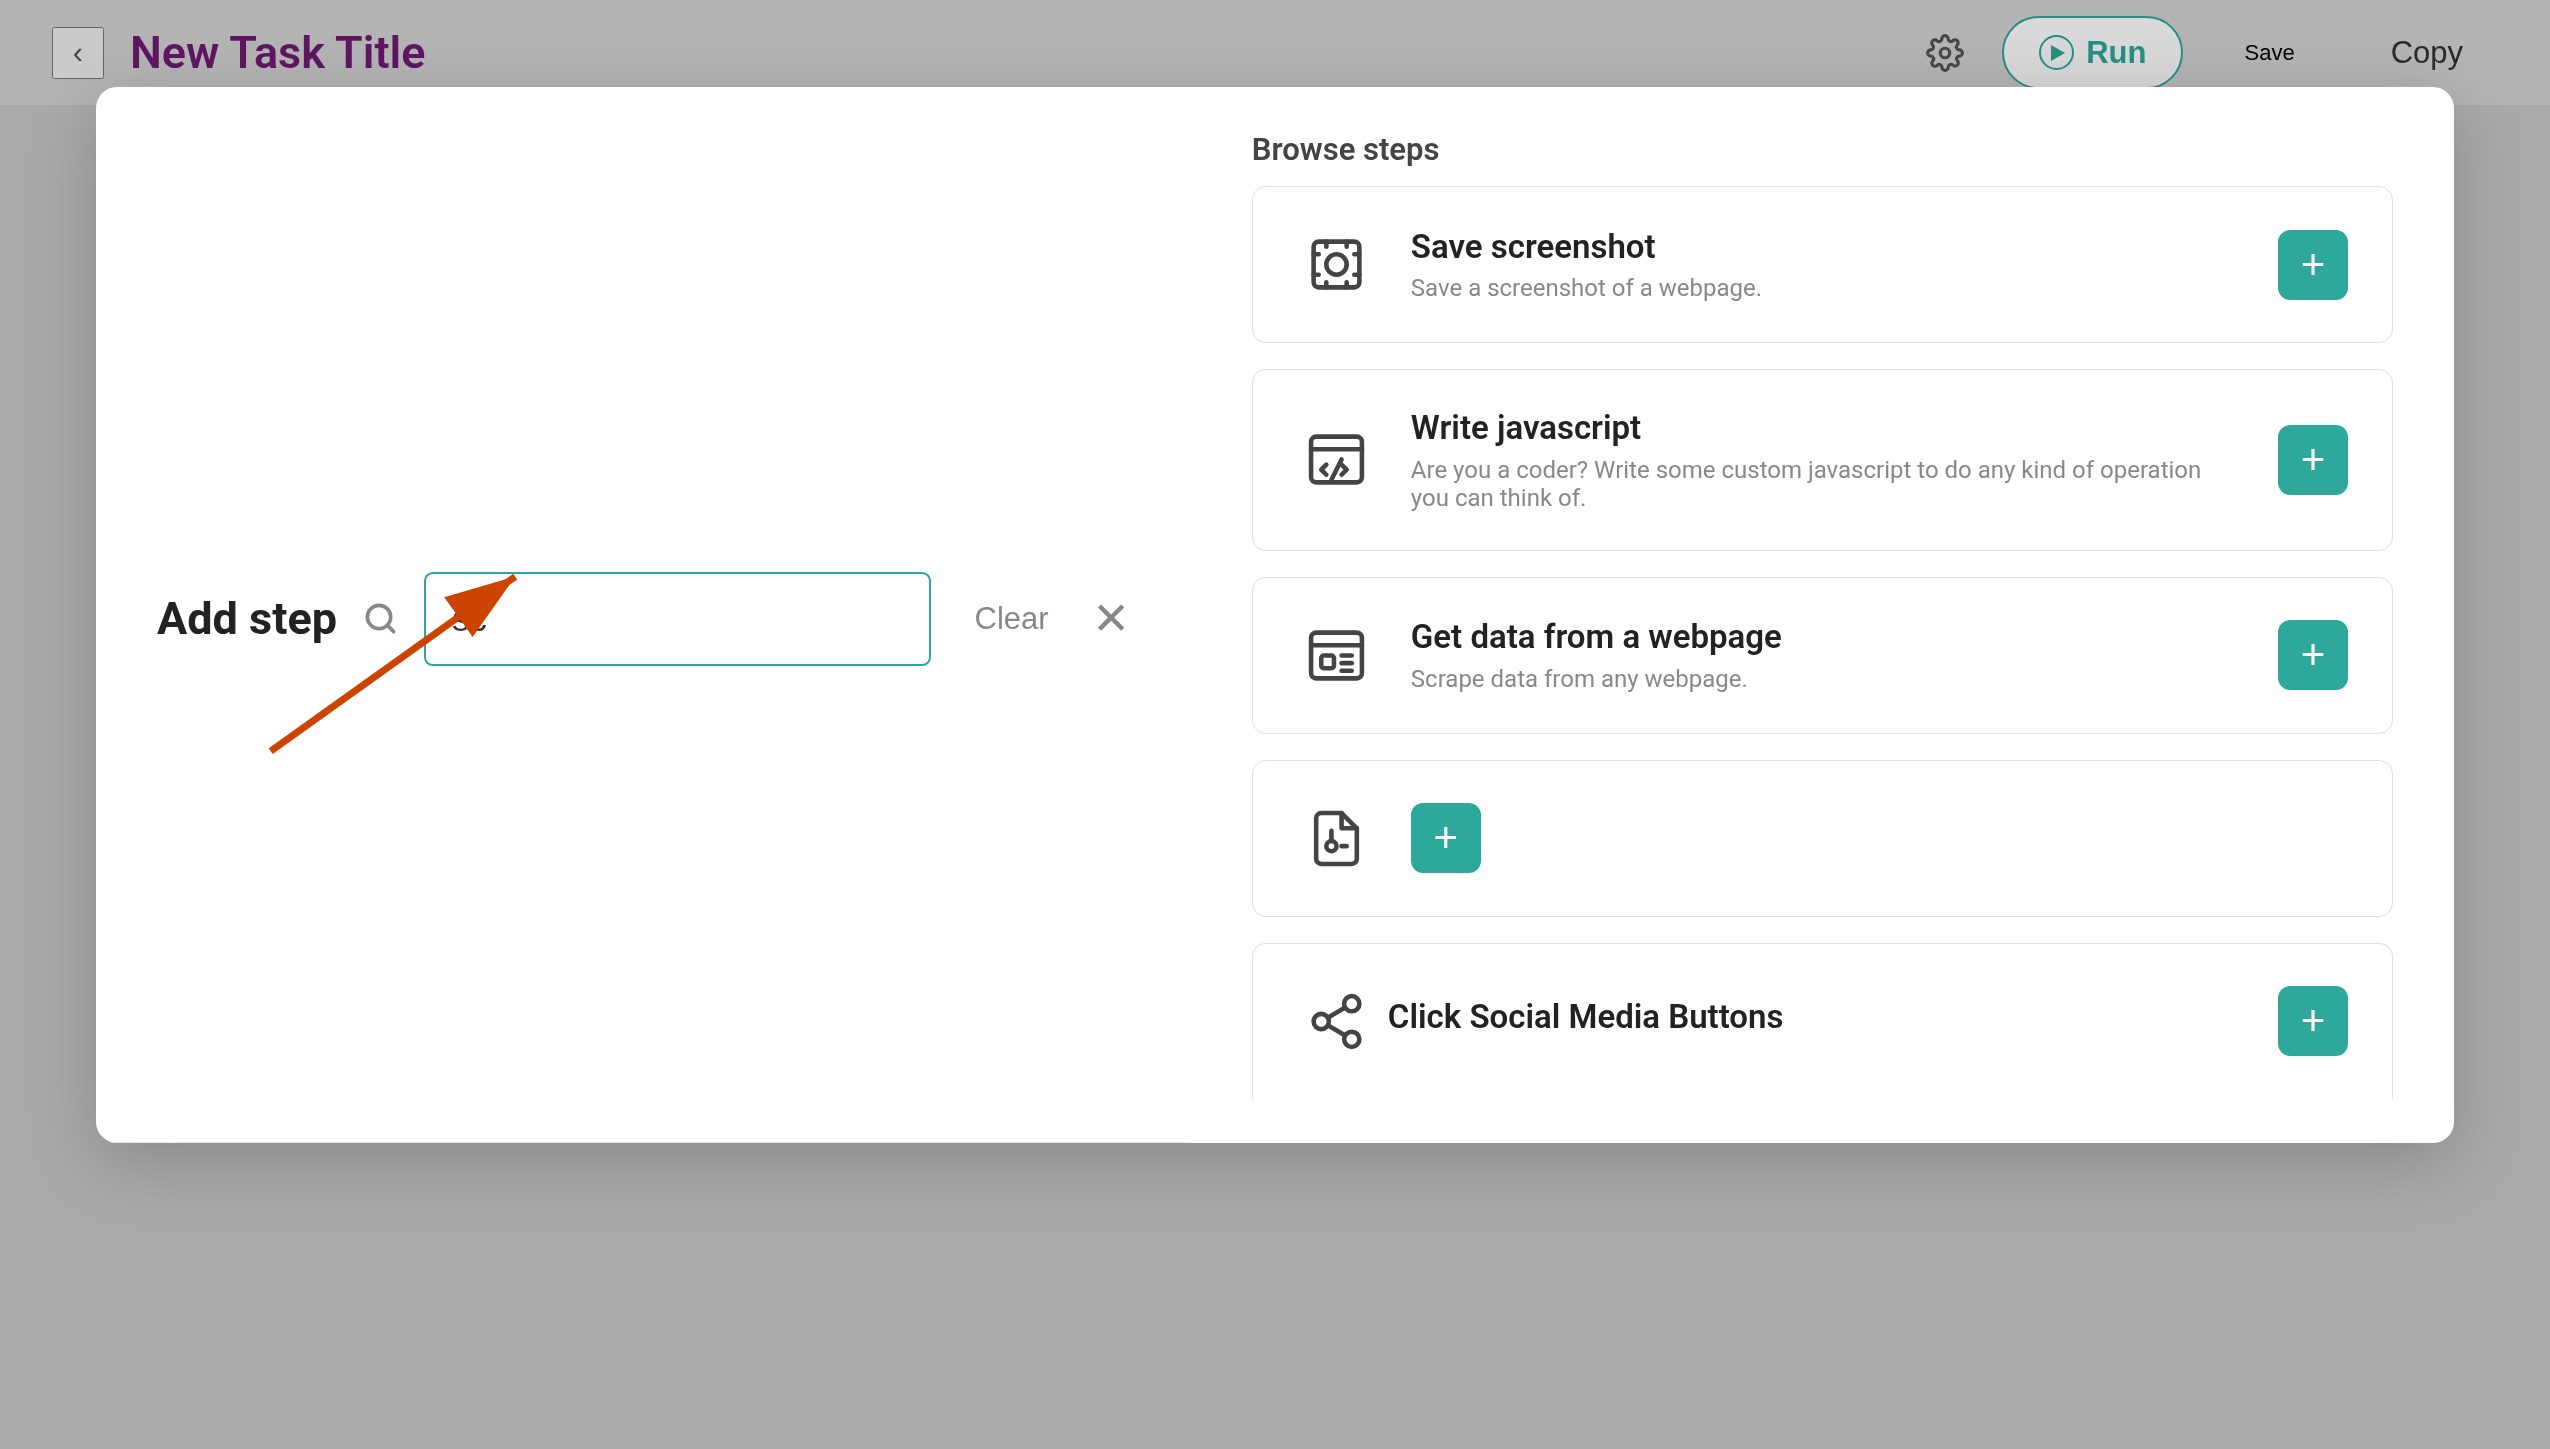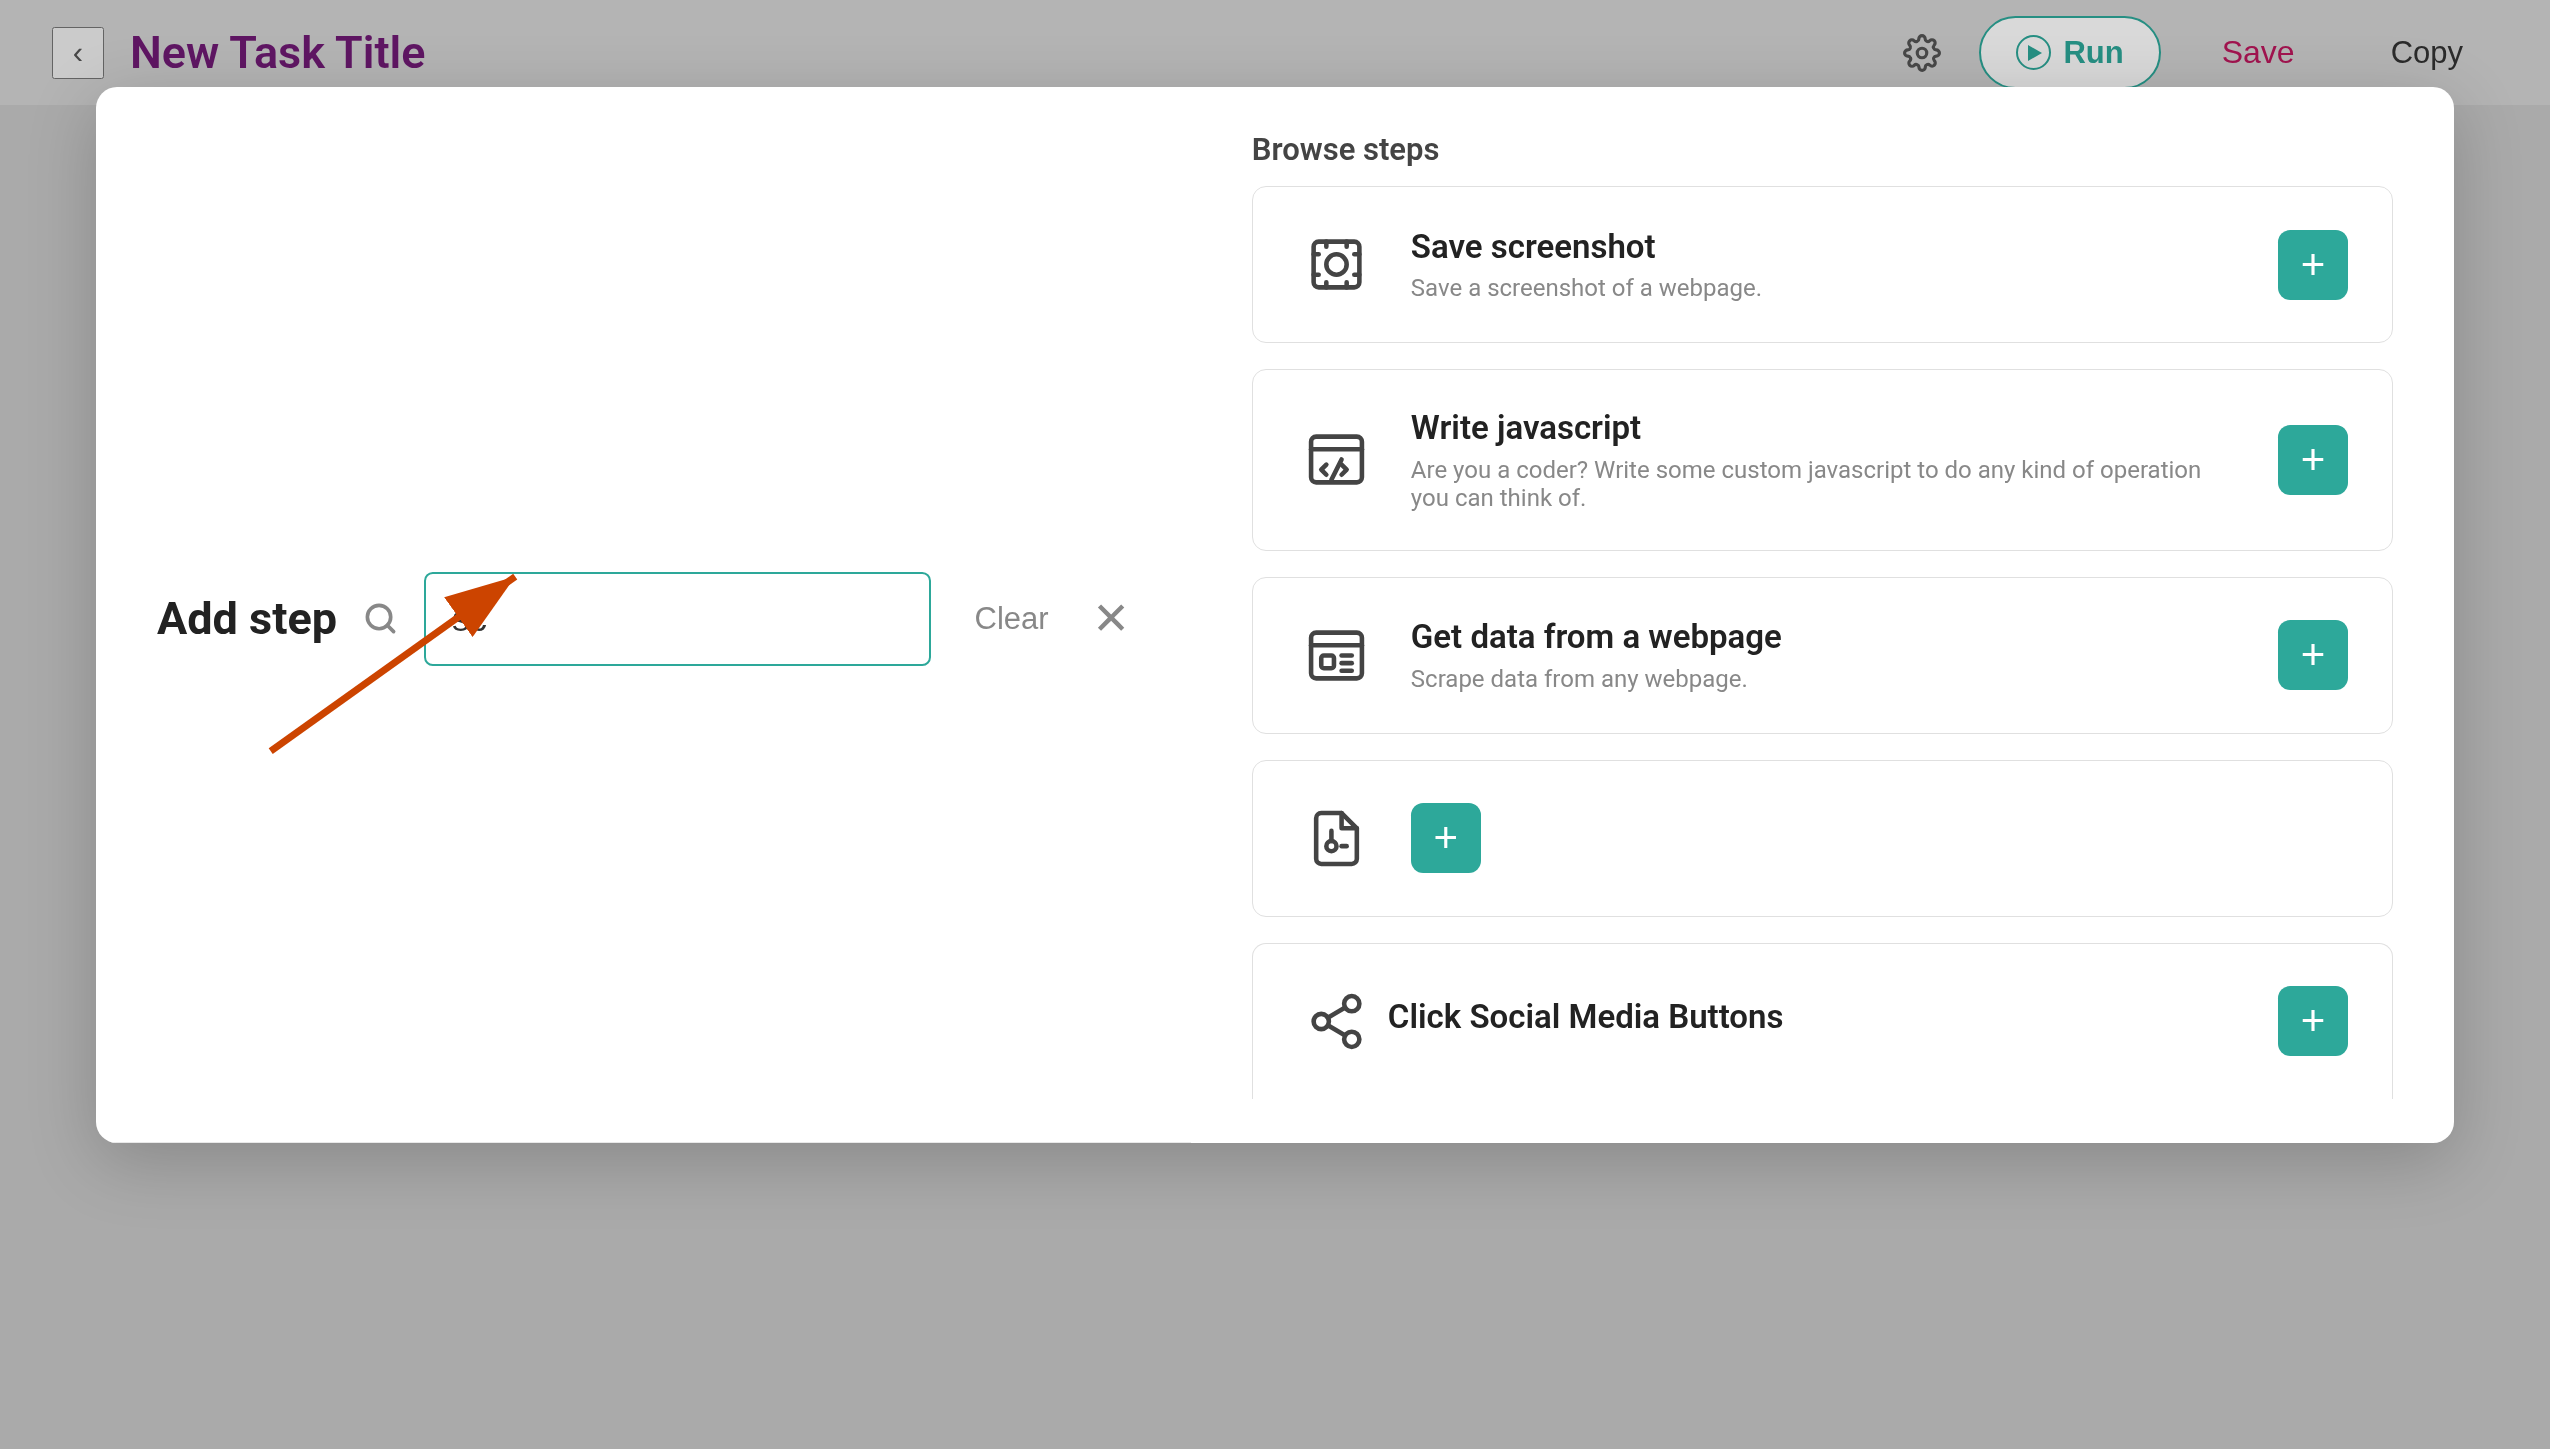--- a/index.html
+++ b/index.html
@@ -86,22 +86,22 @@
       border-top: 8.7px solid transparent;
       border-bottom: 8.7px solid transparent;
       border-left: 14px solid #2da89a;
       margin-left: 2.6px;
     }
     .save-btn {
       height: 63px;
       padding: 0 35px;
       border: none;
       background: none;
-      color: #be185d;
-      font-size: 32px;
+      color: #000000;
+      font-size: 22px;
       font-weight: 500;
       cursor: pointer;
     }
     .copy-btn {
       height: 63px;
       padding: 0 35px;
       border: none;
       background: none;
       color: #333;
       font-size: 31px;

